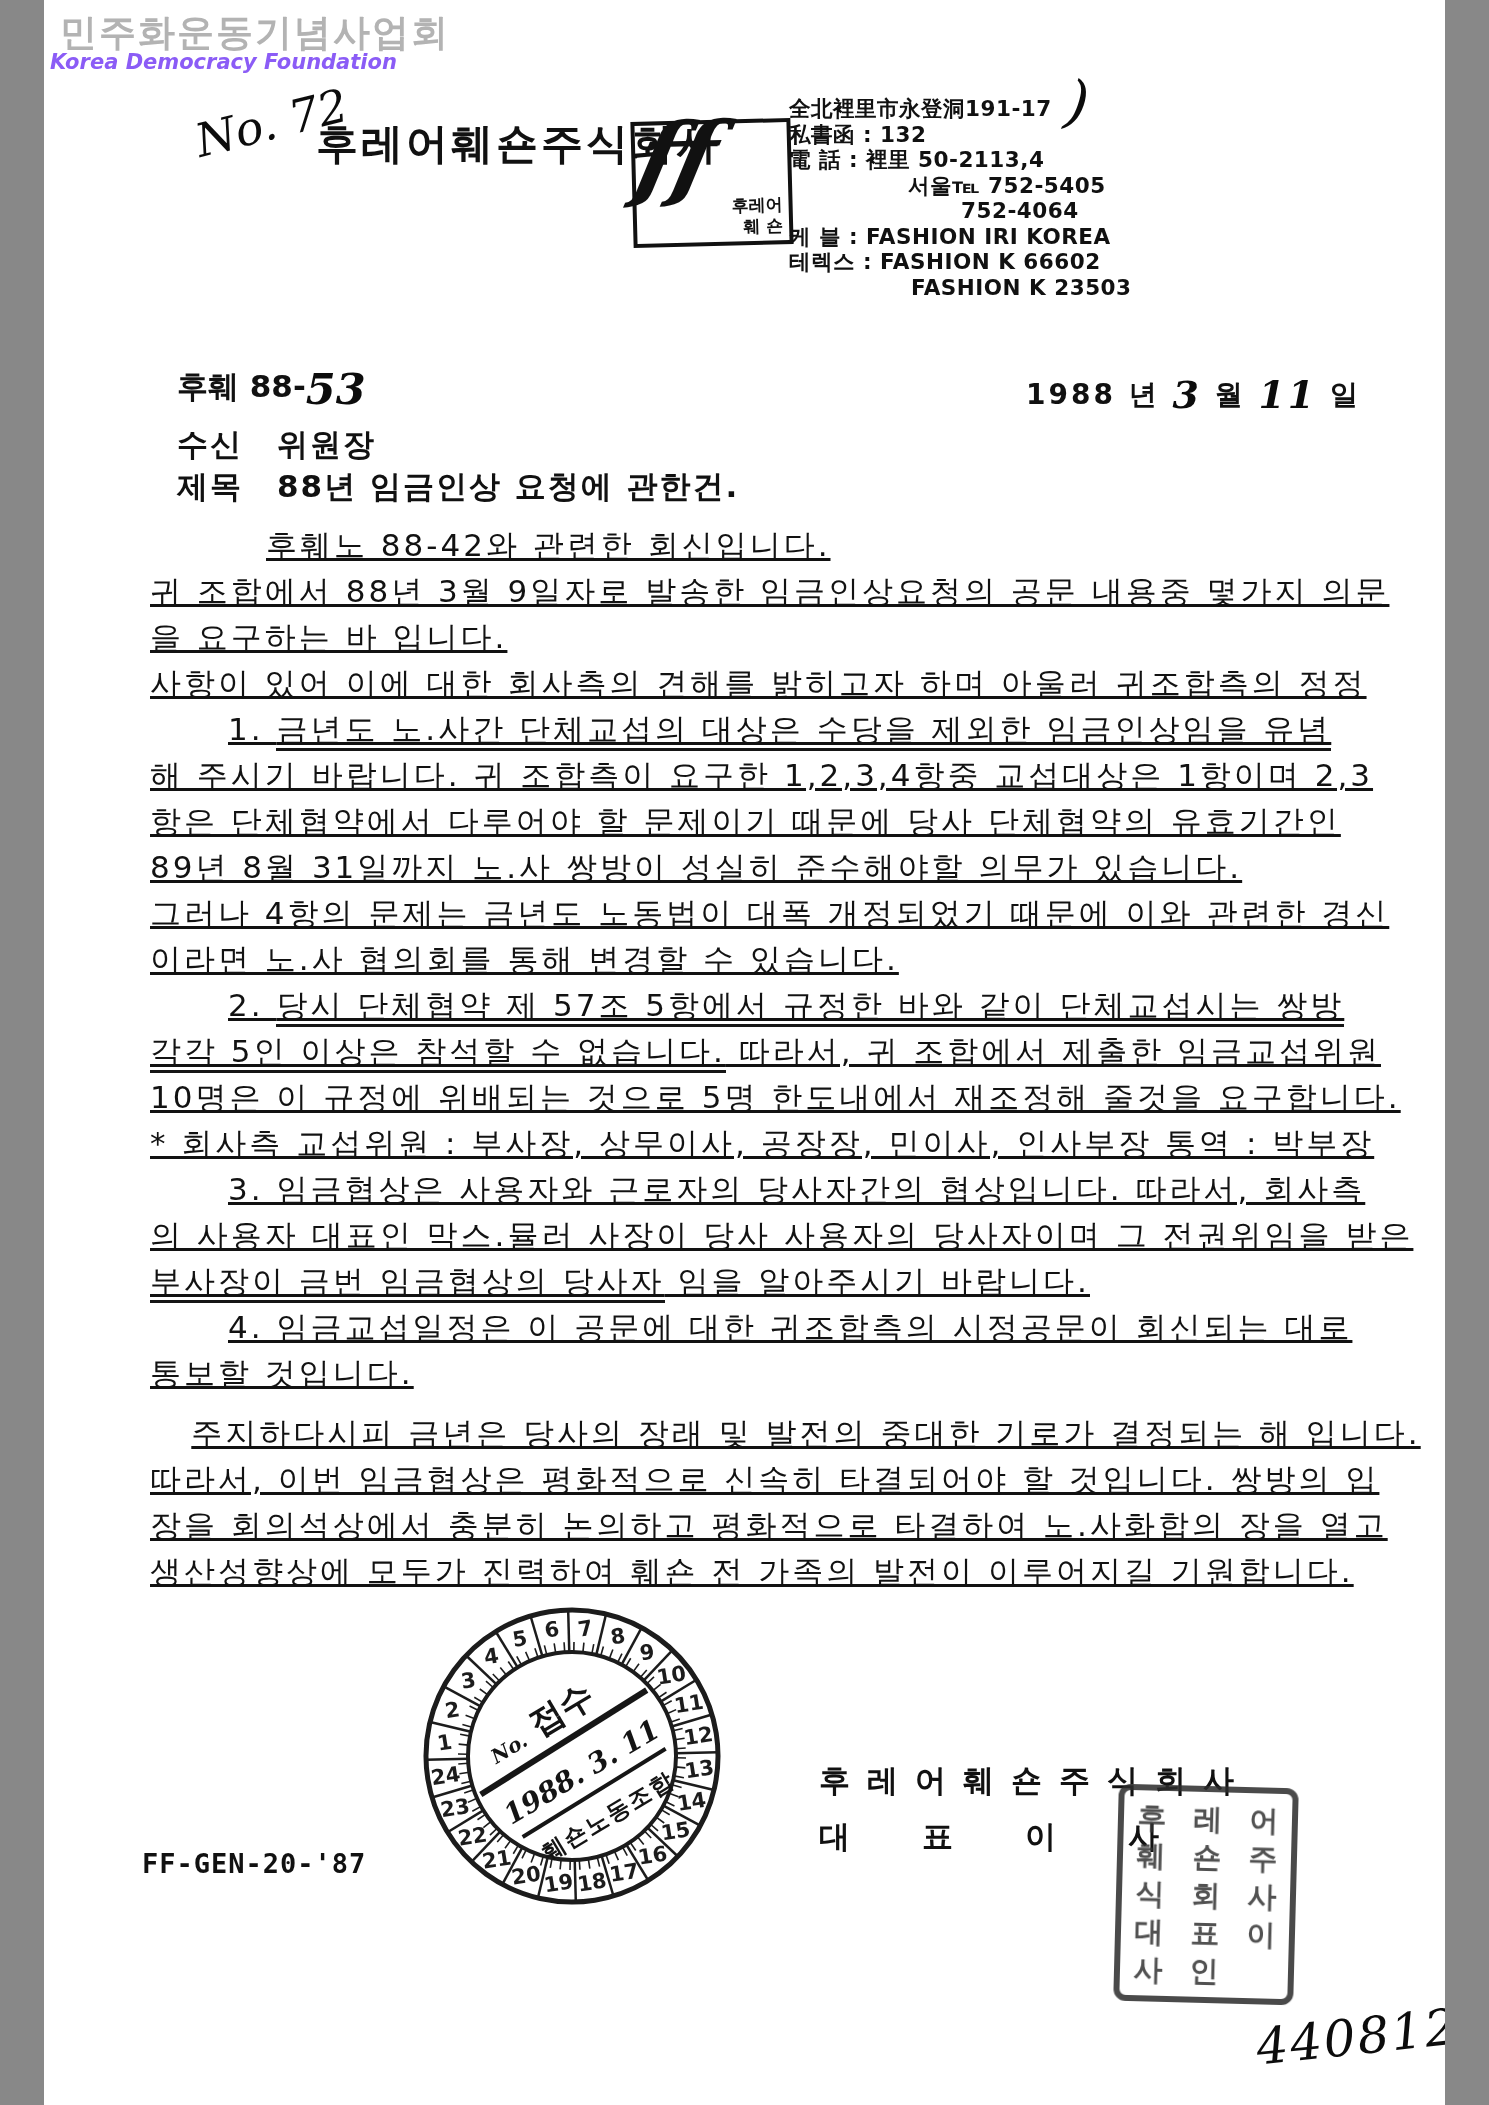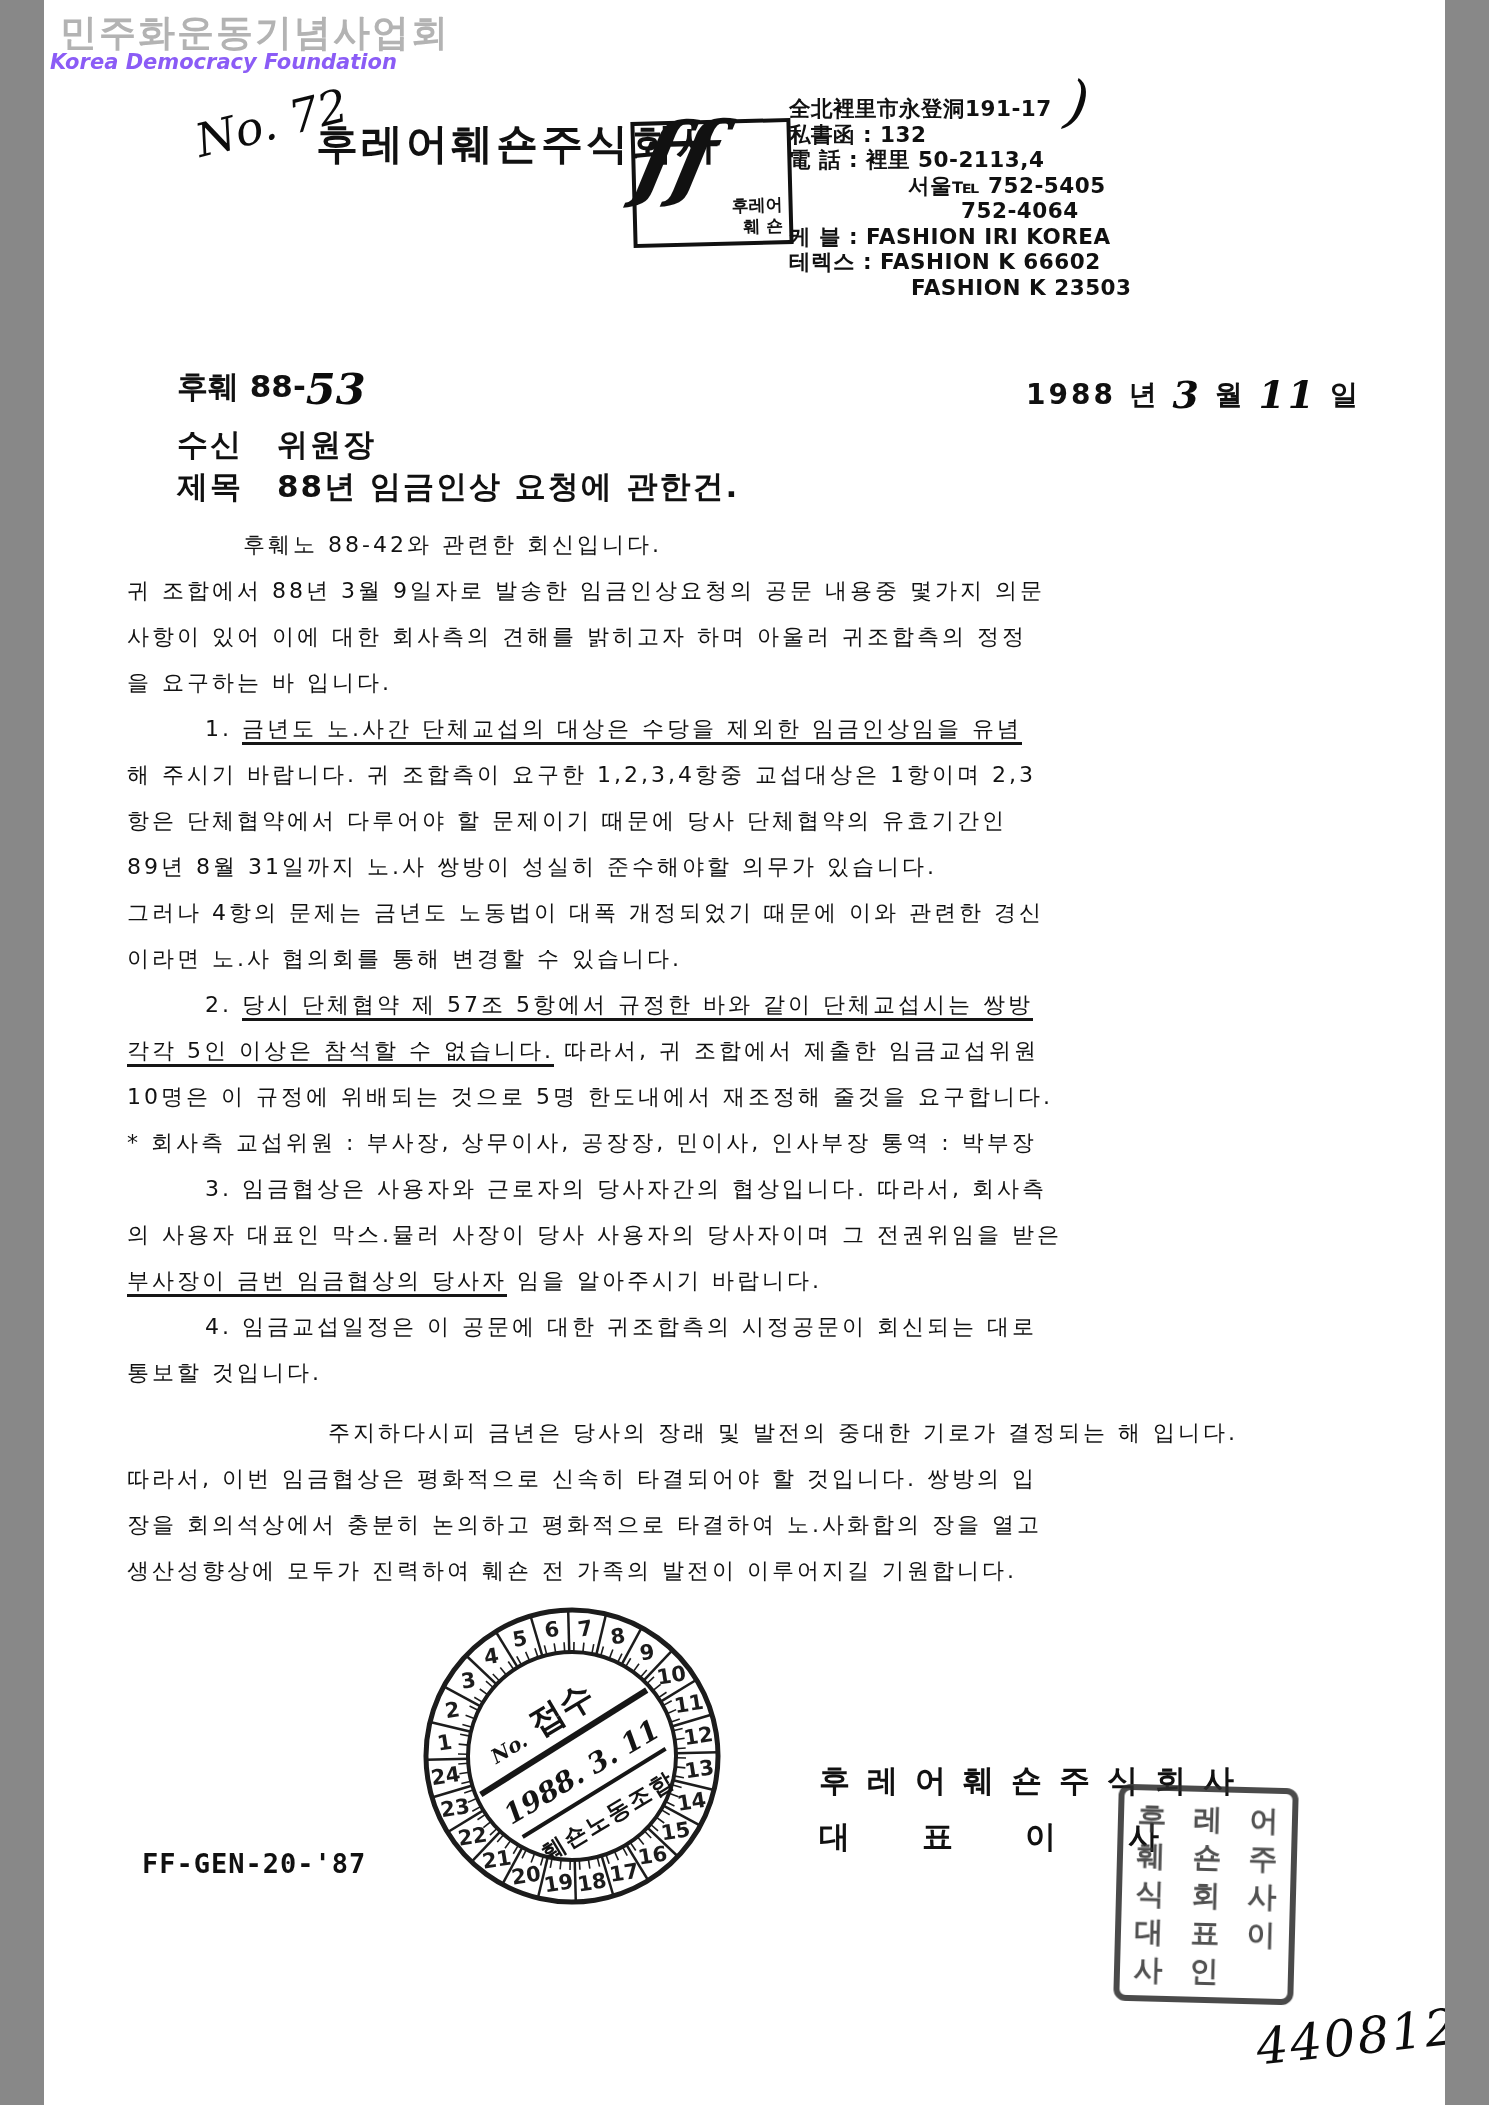--- a/index.html
+++ b/index.html
@@ -34,23 +34,23 @@
   
   .ref-line{position:absolute;left:133px;top:364px;font-size:31px;font-weight:600;}
   .ref-line .hand{font-size:43px;vertical-align:-7px;font-weight:700;}
   .date-line{position:absolute;left:982px;top:372px;font-size:28px;font-weight:600;letter-spacing:3px;}
   .date-line .hand{font-size:38px;font-weight:700;vertical-align:-4px;}
   .recipient-line,.subject-line{position:absolute;left:133px;font-size:31px;font-weight:600;letter-spacing:2px;}
   .recipient-line{top:424px;}
   .subject-line{top:466px;}
   .lbl-gap{display:inline-block;width:34px;}
   
-  .body-block{position:absolute;left:83px;top:522px;width:1312px;
-    font-size:22px;line-height:46px;letter-spacing:3px;font-weight:500;
-    color:#121212;white-space:nowrap;}
+  .body-block{position:absolute;left:106px;top:522px;width:1312px;
+    font-size:31px;line-height:46px;letter-spacing:3px;font-weight:500;
+    color:#121212;white-space:nowrap;text-decoration:underline;}
   .bline{height:46px;}
   .bline.ind1{padding-left:78px;}
   .bline.ind2{padding-left:116px;}
   .bline.gap{margin-top:14px;text-align:center;}
   .ul{border-bottom:3px solid #161616;padding-bottom:1px;}
   
   .stamp{position:absolute;left:378px;top:1596px;transform:rotate(-9deg);}
   .dialnum{font:700 21px "DejaVu Sans",sans-serif;text-anchor:middle;fill:#1c1c1c;}
   .dialline{stroke:#1c1c1c;stroke-width:2.5;}
   .dialtick{stroke:#1c1c1c;stroke-width:1.6;}
@@ -111,22 +111,22 @@
   <div class="recipient-line">
     <span>수신</span><span class="lbl-gap"></span><span>위원장</span>
   </div>
   <div class="subject-line">
     <span>제목</span><span class="lbl-gap"></span><span>88년 임금인상 요청에 관한건.</span>
   </div>
 
   <div class="body-block">
       <div class="bline ind2"><span>후훼노 88-42와 관련한 회신입니다.</span></div>
       <div class="bline"><span>귀 조합에서 88년 3월 9일자로 발송한 임금인상요청의 공문 내용중 몇가지 의문</span></div>
+      <div class="bline"><span>을 요구하는 바 입니다.</span></div>
       <div class="bline"><span>사항이 있어 이에 대한 회사측의 견해를 밝히고자 하며 아울러 귀조합측의 정정</span></div>
-      <div class="bline"><span>을 요구하는 바 입니다.</span></div>
       <div class="bline ind1"><span>1. </span><span class="ul">금년도 노.사간 단체교섭의 대상은 수당을 제외한 임금인상임을 유념</span></div>
       <div class="bline"><span>해 주시기 바랍니다.  귀 조합측이 요구한 1,2,3,4항중 교섭대상은 1항이며 2,3</span></div>
       <div class="bline"><span>항은 단체협약에서 다루어야 할 문제이기 때문에 당사 단체협약의 유효기간인</span></div>
       <div class="bline"><span>89년 8월 31일까지 노.사 쌍방이 성실히 준수해야할 의무가 있습니다.</span></div>
       <div class="bline"><span>그러나 4항의 문제는 금년도 노동법이 대폭 개정되었기 때문에 이와 관련한 경신</span></div>
       <div class="bline"><span>이라면 노.사 협의회를 통해 변경할 수 있습니다.</span></div>
       <div class="bline ind1"><span>2. </span><span class="ul">당시 단체협약 제 57조 5항에서 규정한 바와 같이 단체교섭시는 쌍방</span></div>
       <div class="bline"><span class="ul">각각 5인 이상은 참석할 수 없습니다.</span><span> 따라서, 귀 조합에서 제출한 임금교섭위원</span></div>
       <div class="bline"><span>10명은  이 규정에 위배되는 것으로 5명 한도내에서 재조정해 줄것을 요구합니다.</span></div>
       <div class="bline"><span>* 회사측 교섭위원 : 부사장, 상무이사, 공장장, 민이사, 인사부장  통역 : 박부장</span></div>

